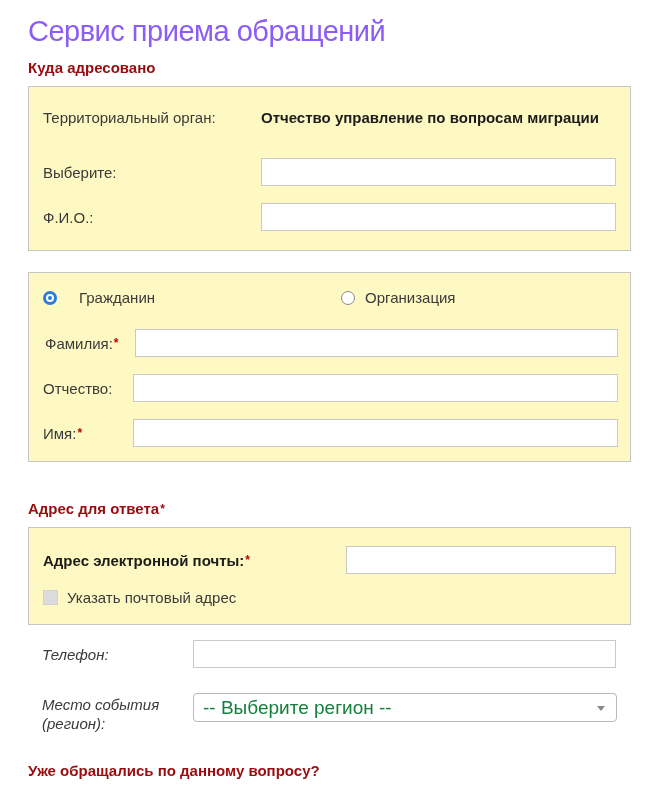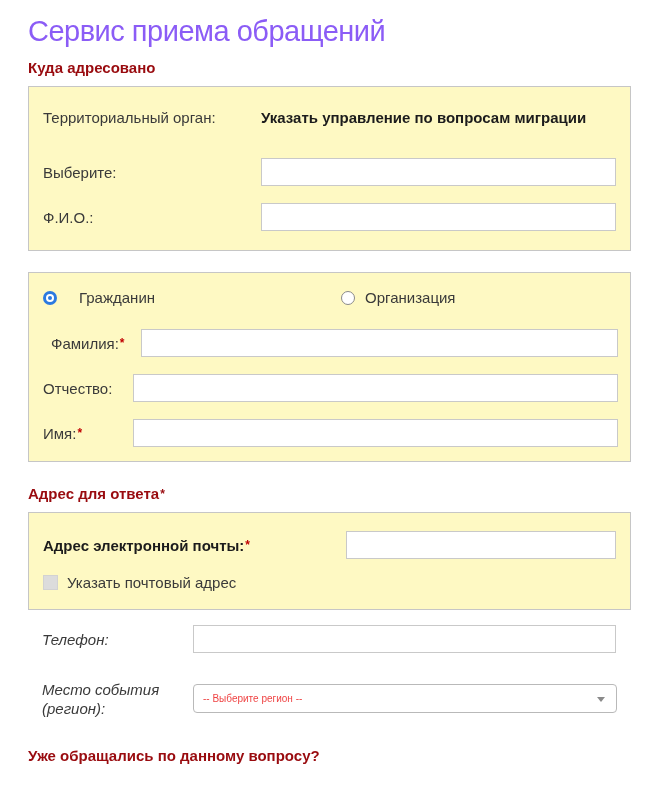--- a/index.html
+++ b/index.html
@@ -3,21 +3,21 @@
 <meta charset="utf-8">
 <style>
   * { box-sizing: border-box; margin: 0; padding: 0; }
   html, body { width: 650px; height: 788px; overflow: hidden; background: #fff; }
   body { font-family: "Liberation Sans", sans-serif; color: #3a3a3a; }
   .content { width: 650px; padding: 0 19px 0 28px; }
 
   .page-title { margin-top: 14px; font-size: 29px; line-height: 34px; font-weight: 400; color: #8b5cf6; letter-spacing: -0.5px; }
   .section-heading { font-size: 15px; font-weight: bold; color: #990b0f; line-height: 16px; }
   .h-kuda { margin-top: 12px; }
-  .h-reply { margin-top: 24px; }
+  .h-reply { margin-top: 39px; }
   .h-prev { margin-top: 30px; }
 
   .panel { border: 1px solid #c6c6c6; background: #fef9c3; }
   .panel-1 { margin-top: 10px; height: 165px; padding: 21px 14px 0 14px; }
   .panel-2 { margin-top: 21px; height: 190px; padding: 17px 12px 0 12px; }
   .panel-3 { margin-top: 10px; height: 98px; padding: 18px 14px 0 14px; }
 
   .row { display: flex; align-items: center; }
   .row-static { align-items: flex-start; height: 19px; margin-bottom: 31px; }
   .row-input { height: 28px; margin-bottom: 17px; }
@@ -49,42 +49,42 @@
   .radio-label { margin-left: 10px; font-size: 15px; color: #3a3a3a; }
 
   
   .checkbox-row { height: 15px; display: flex; align-items: center; padding-left: 0; }
   .checkbox-box { width: 15px; height: 15px; background: #dcdcdc; border: 1px solid #d2d2d2; flex: none; }
   .checkbox-label { margin-left: 9px; font-size: 15px; color: #3a3a3a; }
 
   
   .free-row { margin-left: 14px; display: flex; }
   .phone-row { margin-top: 15px; align-items: center; height: 28px; }
-  .region-row { margin-top: 25px; align-items: center; }
+  .region-row { margin-top: 25px; align-items: flex-start; }
   .region-label { line-height: 19px; margin-top: 2px; }
 
   .select-box { width: 424px; height: 29px; border: 1px solid #b9b9b9; border-radius: 4px; background: #fff;
                 display: flex; align-items: center; padding: 0 26px 0 9px; position: relative; cursor: default; }
-  .select-text { font-size: 10px; color: #ef4444; white-space: nowrap; overflow: hidden; }
+  .select-text { font-size: 19px; color: #15803d; white-space: nowrap; overflow: hidden; }
   .select-arrow { position: absolute; right: 11px; top: 12px; width: 0; height: 0;
                   border-left: 4px solid transparent; border-right: 4px solid transparent; border-top: 5px solid #8a8a8a; }
 </style>
 </head>
 <body>
 
 <div class="content">
 
   <h1 class="page-title">Сервис приема обращений</h1>
 
   <div class="section-heading h-kuda">Куда адресовано</div>
 
   <div class="panel panel-1">
     <div class="row row-static">
       <div class="lbl lbl-w1">Территориальный орган:</div>
-      <div class="val-bold">Указать управление по вопросам миграции</div>
+      <div class="val-bold">Отчество управление по вопросам миграции</div>
     </div>
     <div class="row row-input">
       <div class="lbl lbl-w1">Выберите:</div>
       <input class="txt-input w-356" type="text" value="" style="">
     </div>
     <div class="row row-input">
       <div class="lbl lbl-w1">Ф.И.О.:</div>
       <input class="txt-input w-356" type="text" value="" style="">
     </div>
   </div>
@@ -96,21 +96,21 @@
             <span class="radio-gap"></span>
             <span class="radio-dot"></span>
           </span>
         <span class="radio-label">Гражданин</span>
       </div>
       <div class="radio-item">
         <span class="radio-outer radio-off"></span>
         <span class="radio-label">Организация</span>
       </div>
     </div>
-    <div class="row row-input" style="margin-left:10px;">
+    <div class="row row-input" style="margin-left:4px;">
       <div class="lbl lbl-w2"><span>Фамилия:</span><span class="req">*</span></div>
       <input class="txt-input w-486" type="text" value="" style="">
     </div>
     <div class="row row-input" style="margin-left:2px;">
       <div class="lbl lbl-w2">Отчество:</div>
       <input class="txt-input w-486" type="text" value="" style="">
     </div>
     <div class="row row-input" style="margin-left:2px; margin-bottom:18px;">
       <div class="lbl lbl-w2"><span>Имя:</span><span class="req">*</span></div>
       <input class="txt-input w-486" type="text" value="" style="">

